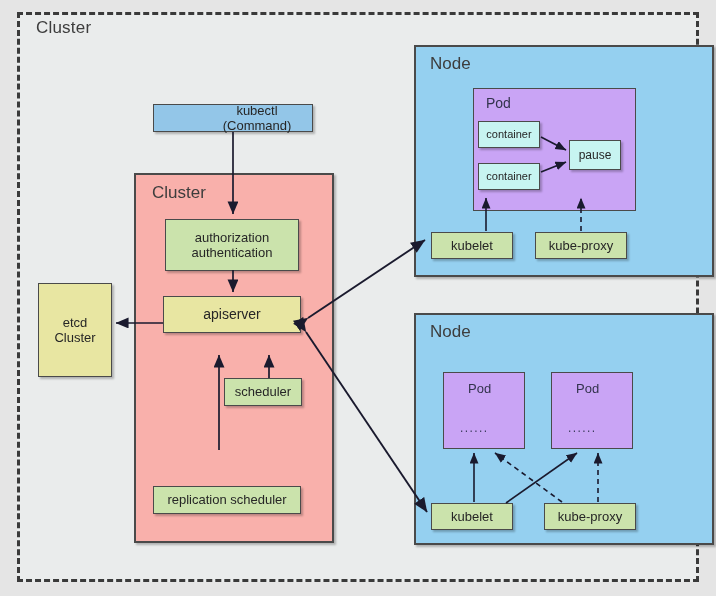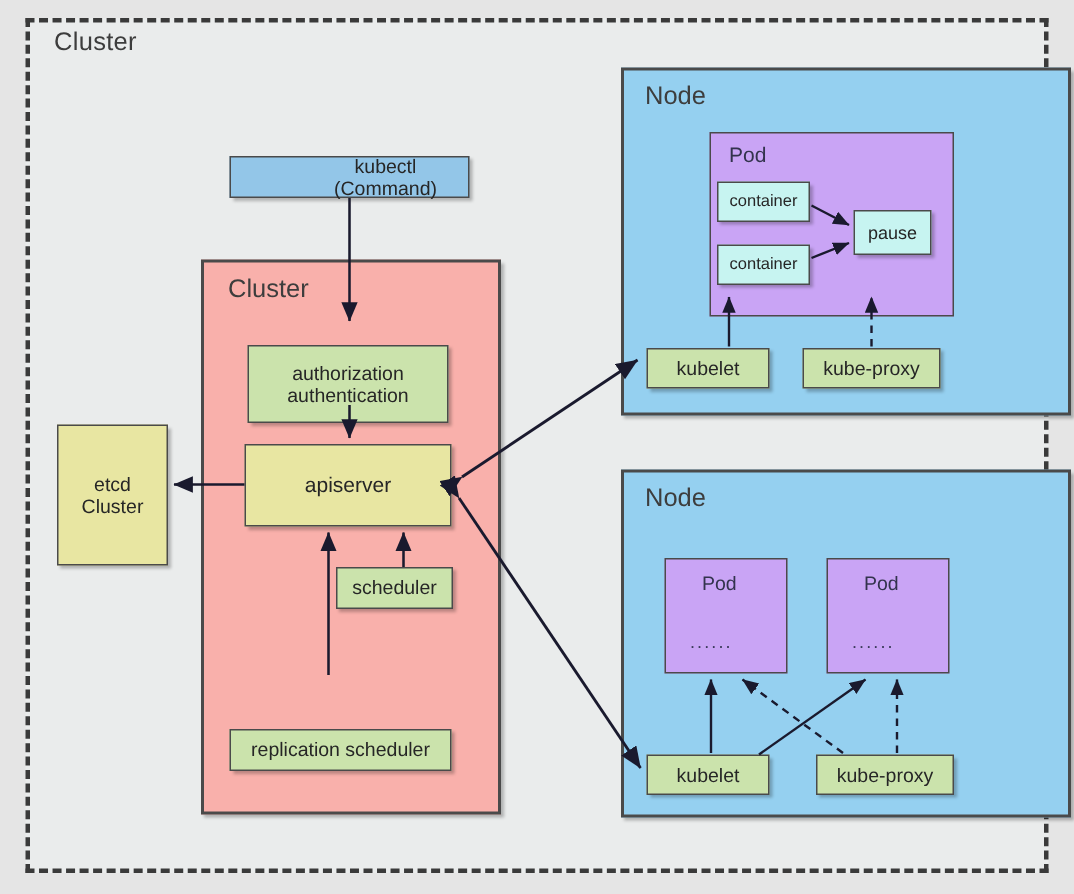--- a/index.html
+++ b/index.html
@@ -60,22 +60,22 @@
   .c-node    { background: #95d0f0; }
   .c-pod     { background: #c9a4f5; }
   .c-cyan    { background: #c7f4f1; text-align: center; }
 
   
   #kubectl-box      { left:153px; top:104px; width:160px; height:28px; font-size:13px;padding-left:48px; }
 
   #master-box       { left:134px; top:173px; width:200px; height:370px; border-width:2px; }
   #master-title     { left:152px; top:183px; }
 
-  #authz-box        { left:165px; top:230px; width:134px; height:52px; font-size:13px; flex-direction:column; }
-  #apiserver-box    { left:163px; top:296px; width:138px; height:55px; font-size:14px; }
+  #authz-box        { left:165px; top:219px; width:134px; height:52px; font-size:13px; flex-direction:column; }
+  #apiserver-box    { left:163px; top:296px; width:138px; height:37px; font-size:14px; }
   #scheduler-box    { left:224px; top:378px; width:78px; height:28px; font-size:13px; }
   #svcctrl-box      { left:153px; top:450px; width:148px; height:28px; font-size:13px; }
   #repctrl-box      { left:153px; top:486px; width:148px; height:28px; font-size:13px; }
 
   #etcd-box         { left:38px;  top:283px; width:74px; height:94px; font-size:13px; flex-direction:column; }
 
   
   #node1-box        { left:414px; top:45px;  width:300px; height:232px; border-width:2.4px; }
   #node1-title      { left:430px; top:54px; }
   #pod1-box         { left:473px; top:88px;  width:163px; height:123px; border-width:1.4px; box-shadow:none; display:block; }

